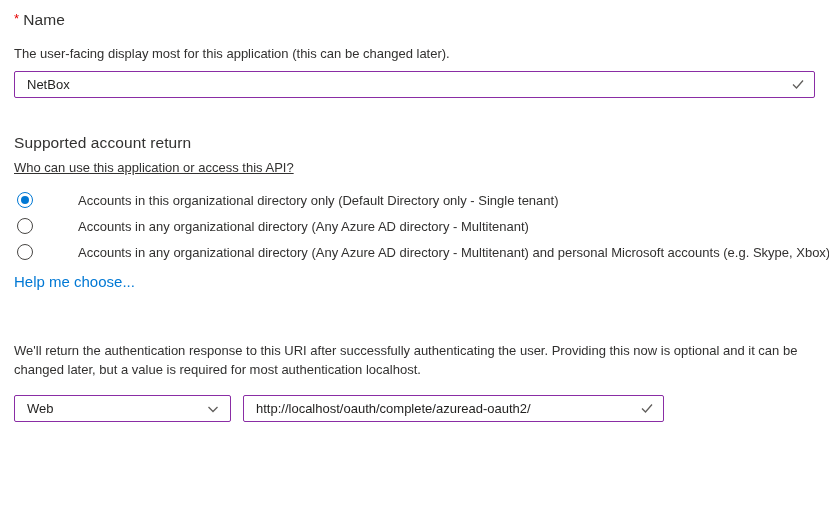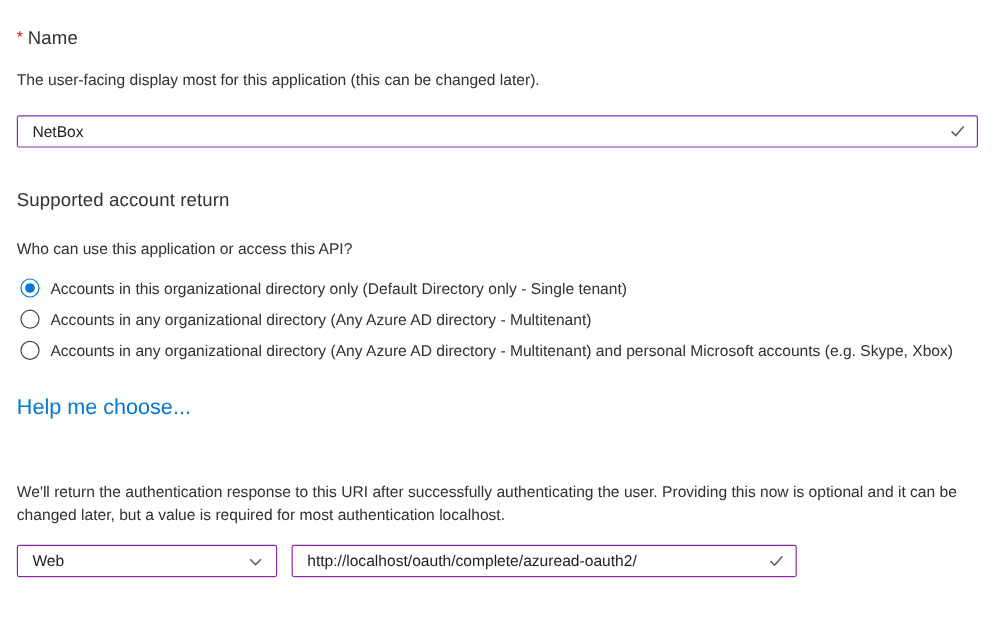--- a/index.html
+++ b/index.html
@@ -21,25 +21,25 @@
     font-size: 13px;
     vertical-align: 2px;
     margin-right: 4px;
   }
   .helper-text {
     font-size: 13px;
     color: #323130;
     line-height: 19px;
   }
   
-  .name-section { padding-top: 23px; }
+  .name-section { padding-top: 11px; }
   .name-section .helper-text { margin-top: 15px; }
   .textfield-wrap {
     position: relative;
-    margin-top: 20px;
+    margin-top: 8px;
     height: 20px;
   }
   .textfield {
     width: 100%;
     height: 27px;
     border: 1px solid #8a2da5;
     border-radius: 2px;
     padding: 0 30px 0 12px;
     font-family: "Liberation Sans", sans-serif;
     font-size: 13px;
@@ -50,27 +50,28 @@
   .field-suffix-icon {
     position: absolute;
     right: 10px;
     top: 6px;
     width: 14px;
     height: 14px;
     pointer-events: none;
   }
   
   .account-section { margin-top: 43px; }
-  .account-section .helper-text { margin-top: 21px; }
+  .account-section .helper-text { margin-top: 6px; text-decoration: underline; }
   .radio-group { margin-top: 10px; }
   .radio-row {
     display: flex;
     align-items: center;
     height: 26px;
     cursor: pointer;
+    gap: 36px;
   }
   .radio-outer {
     width: 16px;
     height: 16px;
     border: 1px solid #484644;
     border-radius: 50%;
     margin-left: 3px;
     margin-right: 9px;
     flex: 0 0 auto;
     display: flex;
@@ -82,22 +83,22 @@
   .radio-dot {
     width: 8px;
     height: 8px;
     border-radius: 50%;
     background: transparent;
   }
   .radio-row.selected .radio-dot { background: #0078d4; }
   .radio-label { font-size: 13px; color: #323130; white-space: nowrap; }
   .help-link {
     display: inline-block;
-    margin-top: 24px;
-    font-size: 18px;
+    margin-top: 8px;
+    font-size: 15px;
     color: #0078d4;
     text-decoration: none;
     cursor: pointer;
   }
   
   .redirect-section { margin-top: 50px; }
   .redirect-section .helper-text {
     margin-top: 16px;
     max-width: 804px;
   }

